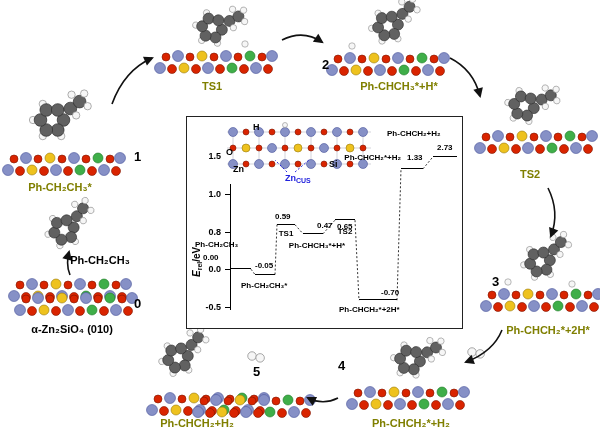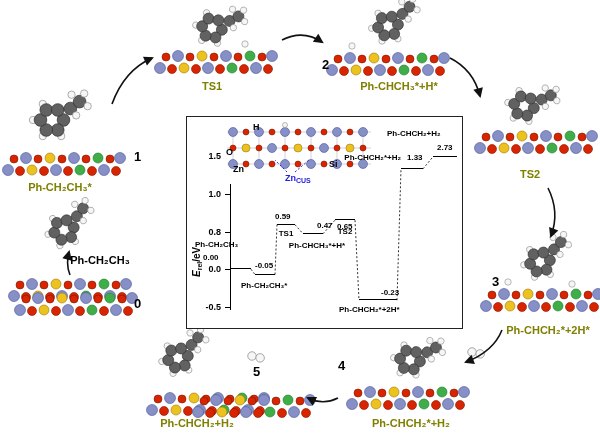--- a/index.html
+++ b/index.html
@@ -234,40 +234,41 @@
         <div class="lv-dash" style="left: 90px; top: 106.705px; width: 18px;"></div>
         <div class="lv-val" style="left: 88px; top: 94.705px;">0.59</div>
         <div class="lv-name" style="width: 70px; text-align: center; left: 64px; top: 111.705px;">TS1</div>
         <div class="lv-dash" style="left: 116px; top: 115.765px; width: 20px;"></div>
         <div class="lv-val" style="left: 118px; top: 103.765px; padding-left: 12px;">0.47</div>
         <div class="lv-name" style="width: 70px; text-align: center; left: 95px; top: 123.765px;">Ph-CHCH₃*+H*</div>
         <div class="lv-dash" style="left: 148px; top: 102.175px; width: 20px;"></div>
         <div class="lv-val" style="left: 150px; top: 90.175px; margin-top: 15px;">0.65</div>
         <div class="lv-name" style="width: 70px; text-align: center; left: 123px; top: 110.175px;">TS2</div>
         <div class="lv-dash" style="left: 172px; top: 182.205px; width: 38px;"></div>
-        <div class="lv-val" style="left: 194px; top: 171.205px;">-0.23</div>
+        <div class="lv-val" style="left: 194px; top: 171.205px;">-0.70</div>
         <div class="lv-name" style="left: 152px; top: 188.205px;">Ph-CHCH₂*+2H*</div>
         <div class="lv-dash" style="left: 214px; top: 50.835px; width: 22px;"></div>
         <div class="lv-val" style="left: 220px; top: 35.835px;">1.33</div>
         <div class="lv-name" style="width: 76px; text-align: right; left: 138px; top: 35.835px;">Ph-CHCH₂*+H₂</div>
         <div class="lv-dash" style="left: 246px; top: 38.755px; width: 24px;"></div>
         <div class="lv-val" style="left: 250px; top: 25.755px;">2.73</div>
         <div class="lv-name" style="left: 200px; top: 11.755px;">Ph-CHCH₂+H₂</div>
       </div>
 
     <div class="ylabel"><span class="it">E</span><span class="sb">rel</span><span>/eV</span></div>
 
     <div class="struct-label" style="left:66px;top:5px">H</div>
     <div class="struct-label" style="left:39px;top:30px">O</div>
     <div class="struct-label" style="left:46px;top:47px">Zn</div>
     <div class="struct-label" style="left:142px;top:42px">Si</div>
     <div class="struct-label zncus" style="left:98px;top:56px"><span>Zn</span><span class="sb">CUS</span></div>
   </div>
 
   <div class="state-num" style="left:134px;top:296px">0</div>
+  <div class="state-label black" style="left:4px;top:323px;width:136px">α-Zn₂SiO₄ (010)</div>
   <div class="state-label black" style="left:55px;top:254px;width:90px">Ph-CH₂CH₃</div>
 
   <div class="state-num" style="left:134px;top:149px">1</div>
   <div class="state-label" style="left:8px;top:181px;width:104px">Ph-CH₂CH₃*</div>
 
   <div class="state-label" style="left:180px;top:80px;width:64px">TS1</div>
 
   <div class="state-num" style="left:322px;top:57px">2</div>
   <div class="state-label" style="left:338px;top:80px;width:122px">Ph-CHCH₃*+H*</div>
 

